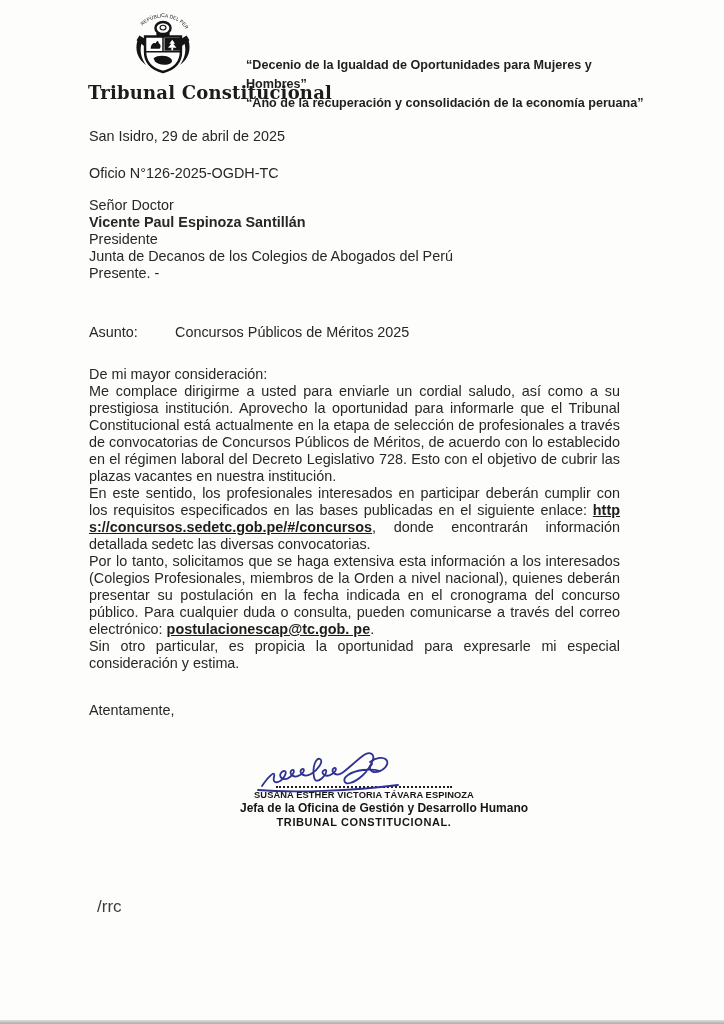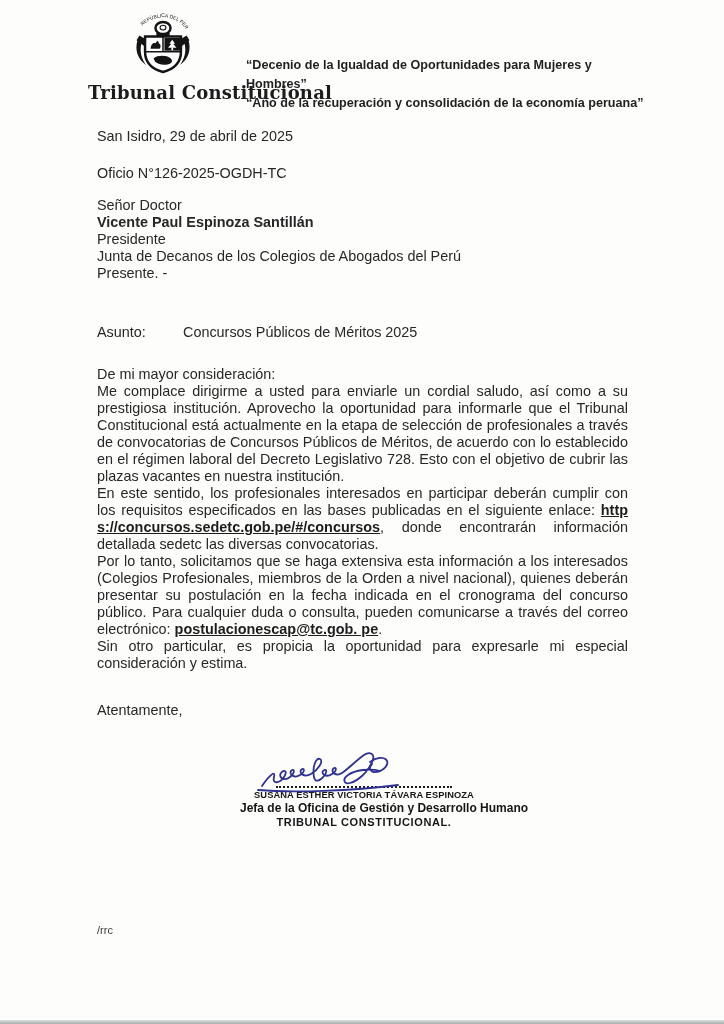--- a/index.html
+++ b/index.html
@@ -18,21 +18,21 @@
   .logo-col{margin-left:88px;width:150px;text-align:center;flex:0 0 auto;}
   .crest{display:block;margin:0 auto;}
   .org-name{
     font-family:"DejaVu Serif","Liberation Serif",serif;
     font-weight:bold;font-size:18px;letter-spacing:0.2px;
     color:#1c1c1c;white-space:nowrap;margin-top:2px;
   }
   .motto-col{width:400px;margin-left:8px;margin-top:44px;flex:0 0 auto;}
   .motto{font-weight:bold;font-size:12.6px;line-height:19px;color:#1f1f1f;}
   
-  .content{position:absolute;left:97px;top:128px;width:531px;font-size:14.4px;line-height:17px;color:#272727;}
+  .content{position:absolute;left:89px;top:128px;width:531px;font-size:14.4px;line-height:17px;color:#272727;}
   .line{white-space:nowrap;}
   .date-line{margin:0;}
   .oficio{margin-top:20px;}
   .recipient{margin-top:15px;}
   .recipient-name{font-weight:bold;}
   .subject-row{margin-top:42px;}
   .subject-label{display:inline-block;width:86px;}
   .greeting{margin-top:25px;}
   p.para{margin:0;text-align:justify;}
   .p1{margin-top:19px;}
@@ -42,21 +42,21 @@
   .closing{margin-top:30px;}
   .link{font-weight:bold;text-decoration:underline;color:#1d1d1d;word-break:break-all;}
   
   .sig-handwriting{position:absolute;left:252px;top:746px;width:160px;height:56px;z-index:2;}
   .stamp{position:absolute;left:240px;top:786px;width:248px;text-align:center;color:#161616;z-index:1;}
   .stamp-dots{width:176px;margin:0 auto;border-top:2.6px dotted #1d1d1d;height:0;}
   .stamp-name{font-weight:bold;font-size:9.3px;letter-spacing:0.1px;margin-top:2px;white-space:nowrap;}
   .stamp-title{font-weight:bold;font-size:12px;margin-top:1px;white-space:nowrap;}
   .stamp-org{font-weight:bold;font-size:11px;letter-spacing:0.6px;margin-top:1px;white-space:nowrap;}
   
-  .initials{position:absolute;left:97px;top:924px;font-size:11px;color:#3c3c3c;text-align:right;}
+  .initials{position:absolute;left:97px;top:897px;font-size:17px;color:#3c3c3c;text-align:right;}
   .scan-edge{position:absolute;left:0;bottom:0;width:724px;height:4px;
     background:linear-gradient(#dcdedd,#aab0ae);}
 </style>
 </head>
 <body>
 
 <div class="page">
 
   <div class="header">
     <div class="logo-col">

